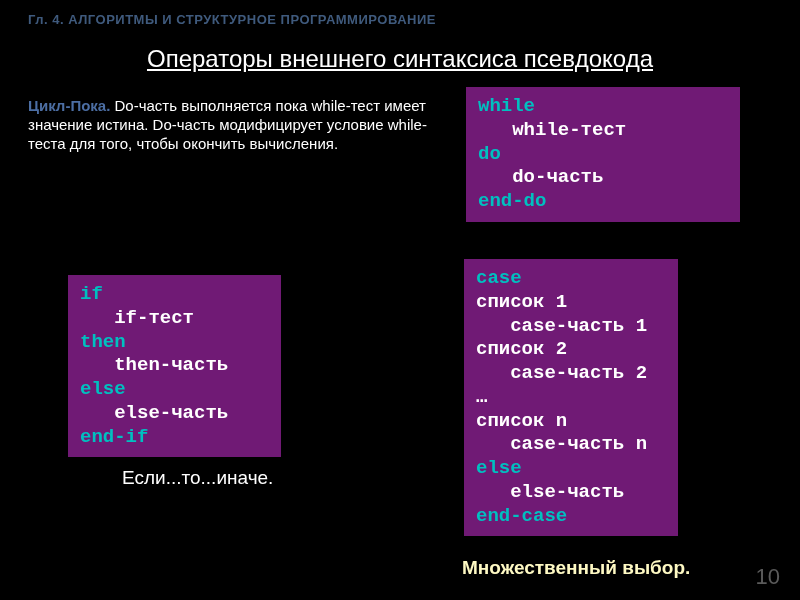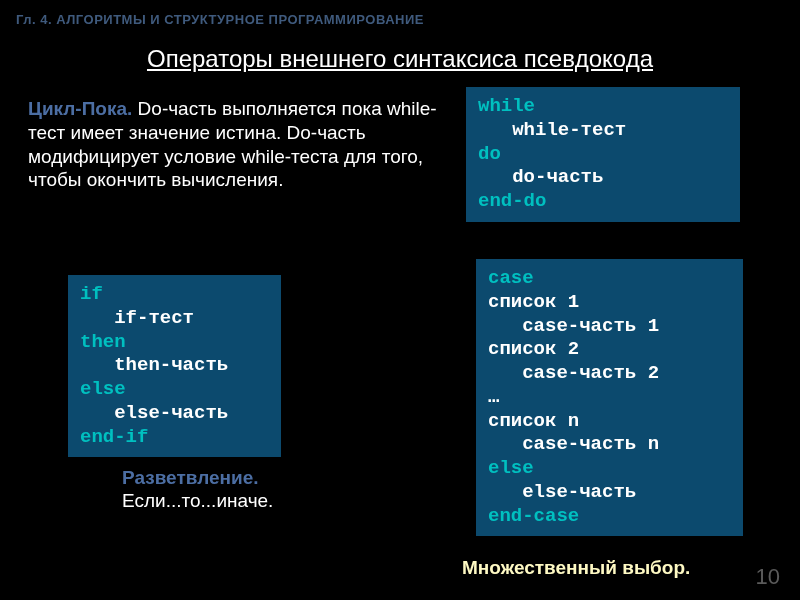--- a/index.html
+++ b/index.html
@@ -10,50 +10,50 @@
     font-family: Verdana, Geneva, sans-serif;
     color: #ffffff;
     overflow: hidden;
     position: relative;
   }
   .chapter-header {
     color: #3f5a7d;
     font-size: 13px;
     font-weight: bold;
     letter-spacing: 0.5px;
-    padding: 12px 20px 0 16px;
+    padding: 12px 20px 0 28px;
   }
   .page-title {
     text-align: center;
     color: #ffffff;
     font-size: 24px;
     text-decoration: underline;
     margin-top: 18px;
     margin-bottom: 24px;
     font-weight: normal;
   }
   .content {
     position: relative;
     padding: 0 24px;
   }
   .while-desc {
     position: absolute;
     left: 28px;
     top: 0px;
     width: 420px;
-    font-size: 19px;
+    font-size: 15px;
     line-height: 1.25;
     color: #ffffff;
   }
   .while-desc .lead {
     color: #4c6ea3;
     font-weight: bold;
   }
   .code-box {
-    background: #0c4a6e;
+    background: #701a75;
     font-family: "Courier New", monospace;
     font-size: 19px;
     line-height: 1.25;
     padding: 8px 12px;
     font-weight: bold;
     white-space: pre;
   }
   .code-box .kw { color: #00c0c0; }
   .code-box .txt { color: #ffffff; }
   .box-while {
@@ -79,23 +79,23 @@
   .if-desc .lead {
     color: #4c6ea3;
     font-weight: bold;
     display: block;
   }
   .if-desc .body {
     color: #ffffff;
   }
   .box-case {
     position: absolute;
-    left: 476px;
+    left: 464px;
     top: 162px;
-    width: 267px;
+    width: 214px;
   }
   .case-desc {
     position: absolute;
     left: 462px;
     top: 460px;
     width: 280px;
     font-size: 19px;
     line-height: 1.15;
   }
   .case-desc .lead {
@@ -130,21 +130,20 @@
 
   <div class="code-box box-if"><span class="kw">if</span>
 <span class="txt">   if-тест</span>
 <span class="kw">then</span>
 <span class="txt">   then-часть</span>
 <span class="kw">else</span>
 <span class="txt">   else-часть</span>
 <span class="kw">end-if</span></div>
 
   <div class="if-desc">
-    <span class="lead">Разветвление.</span>
     <span class="body"> Если...то...иначе.</span>
   </div>
 
   <div class="code-box box-case"><span class="kw">case</span>
 <span class="txt">список 1</span>
 <span class="txt">   case-часть 1</span>
 <span class="txt">список 2</span>
 <span class="txt">   case-часть 2</span>
 <span class="txt">…</span>
 <span class="txt">список n</span>

